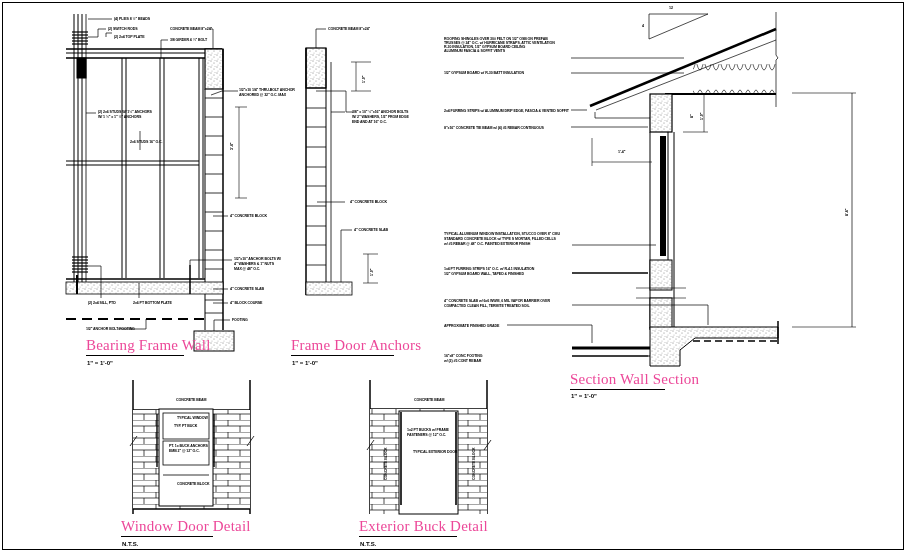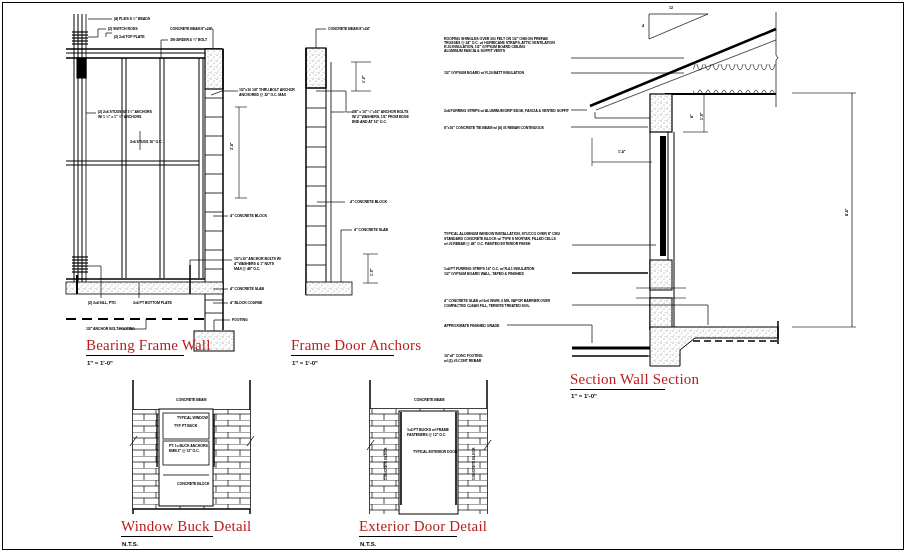--- a/index.html
+++ b/index.html
@@ -1,19 +1,19 @@
 <!DOCTYPE html>
 <html><head>
 <meta charset="utf-8">
 <style>
   html, body { margin: 0; padding: 0; background: #ffffff; }
   body { width: 908px; height: 554px; position: relative; overflow: hidden; font-family: "Liberation Serif", serif; }
   #sheet { position: absolute; left: 0; top: 0; width: 908px; height: 554px; }
   .frame { position: absolute; left: 2px; top: 2px; width: 902px; height: 548px; border: 1.5px solid #000; box-sizing: border-box; }
-  .title { position: absolute; font-family: "Liberation Serif", serif; font-size: 15px; color: #b91c1c; white-space: nowrap; letter-spacing: 0.2px; }
+  .title { position: absolute; font-family: "Liberation Serif", serif; font-size: 15px; color: #ec4899; white-space: nowrap; letter-spacing: 0.2px; }
   .title-line { position: absolute; height: 0; border-top: 1.5px solid #000; }
   .scale { position: absolute; font-family: "Liberation Sans", sans-serif; font-size: 6px; font-weight: bold; color: #000; white-space: nowrap; }
   .note { position: absolute; font-family: "Liberation Sans", sans-serif; font-size: 3.6px; font-weight: bold; color: #000; white-space: nowrap; line-height: 4.2px; letter-spacing: -0.1px; }
   svg { position: absolute; left: 0; top: 0; }
 </style>
 </head>
 <body>
 
 <div id="sheet">
   <div class="frame"></div>
@@ -320,20 +320,20 @@
   <div class="scale" style="left:87px;top:360px">1" = 1'-0"</div>
 
   <div class="title" style="left:291px;top:337px">Frame Door Anchors</div>
   <div class="title-line" style="left:291px;top:355px;width:103px"></div>
   <div class="scale" style="left:292px;top:360px">1" = 1'-0"</div>
 
   <div class="title" style="left:570px;top:371px">Section Wall Section</div>
   <div class="title-line" style="left:570px;top:389px;width:95px"></div>
   <div class="scale" style="left:571px;top:393px">1" = 1'-0"</div>
 
-  <div class="title" style="left:121px;top:518px">Window Buck Detail</div>
+  <div class="title" style="left:121px;top:518px">Window Door Detail</div>
   <div class="title-line" style="left:121px;top:536px;width:92px"></div>
   <div class="scale" style="left:122px;top:541px">N.T.S.</div>
 
-  <div class="title" style="left:359px;top:518px">Exterior Door Detail</div>
+  <div class="title" style="left:359px;top:518px">Exterior Buck Detail</div>
   <div class="title-line" style="left:359px;top:536px;width:98px"></div>
   <div class="scale" style="left:360px;top:541px">N.T.S.</div>
 </div>
 
 </body></html>

